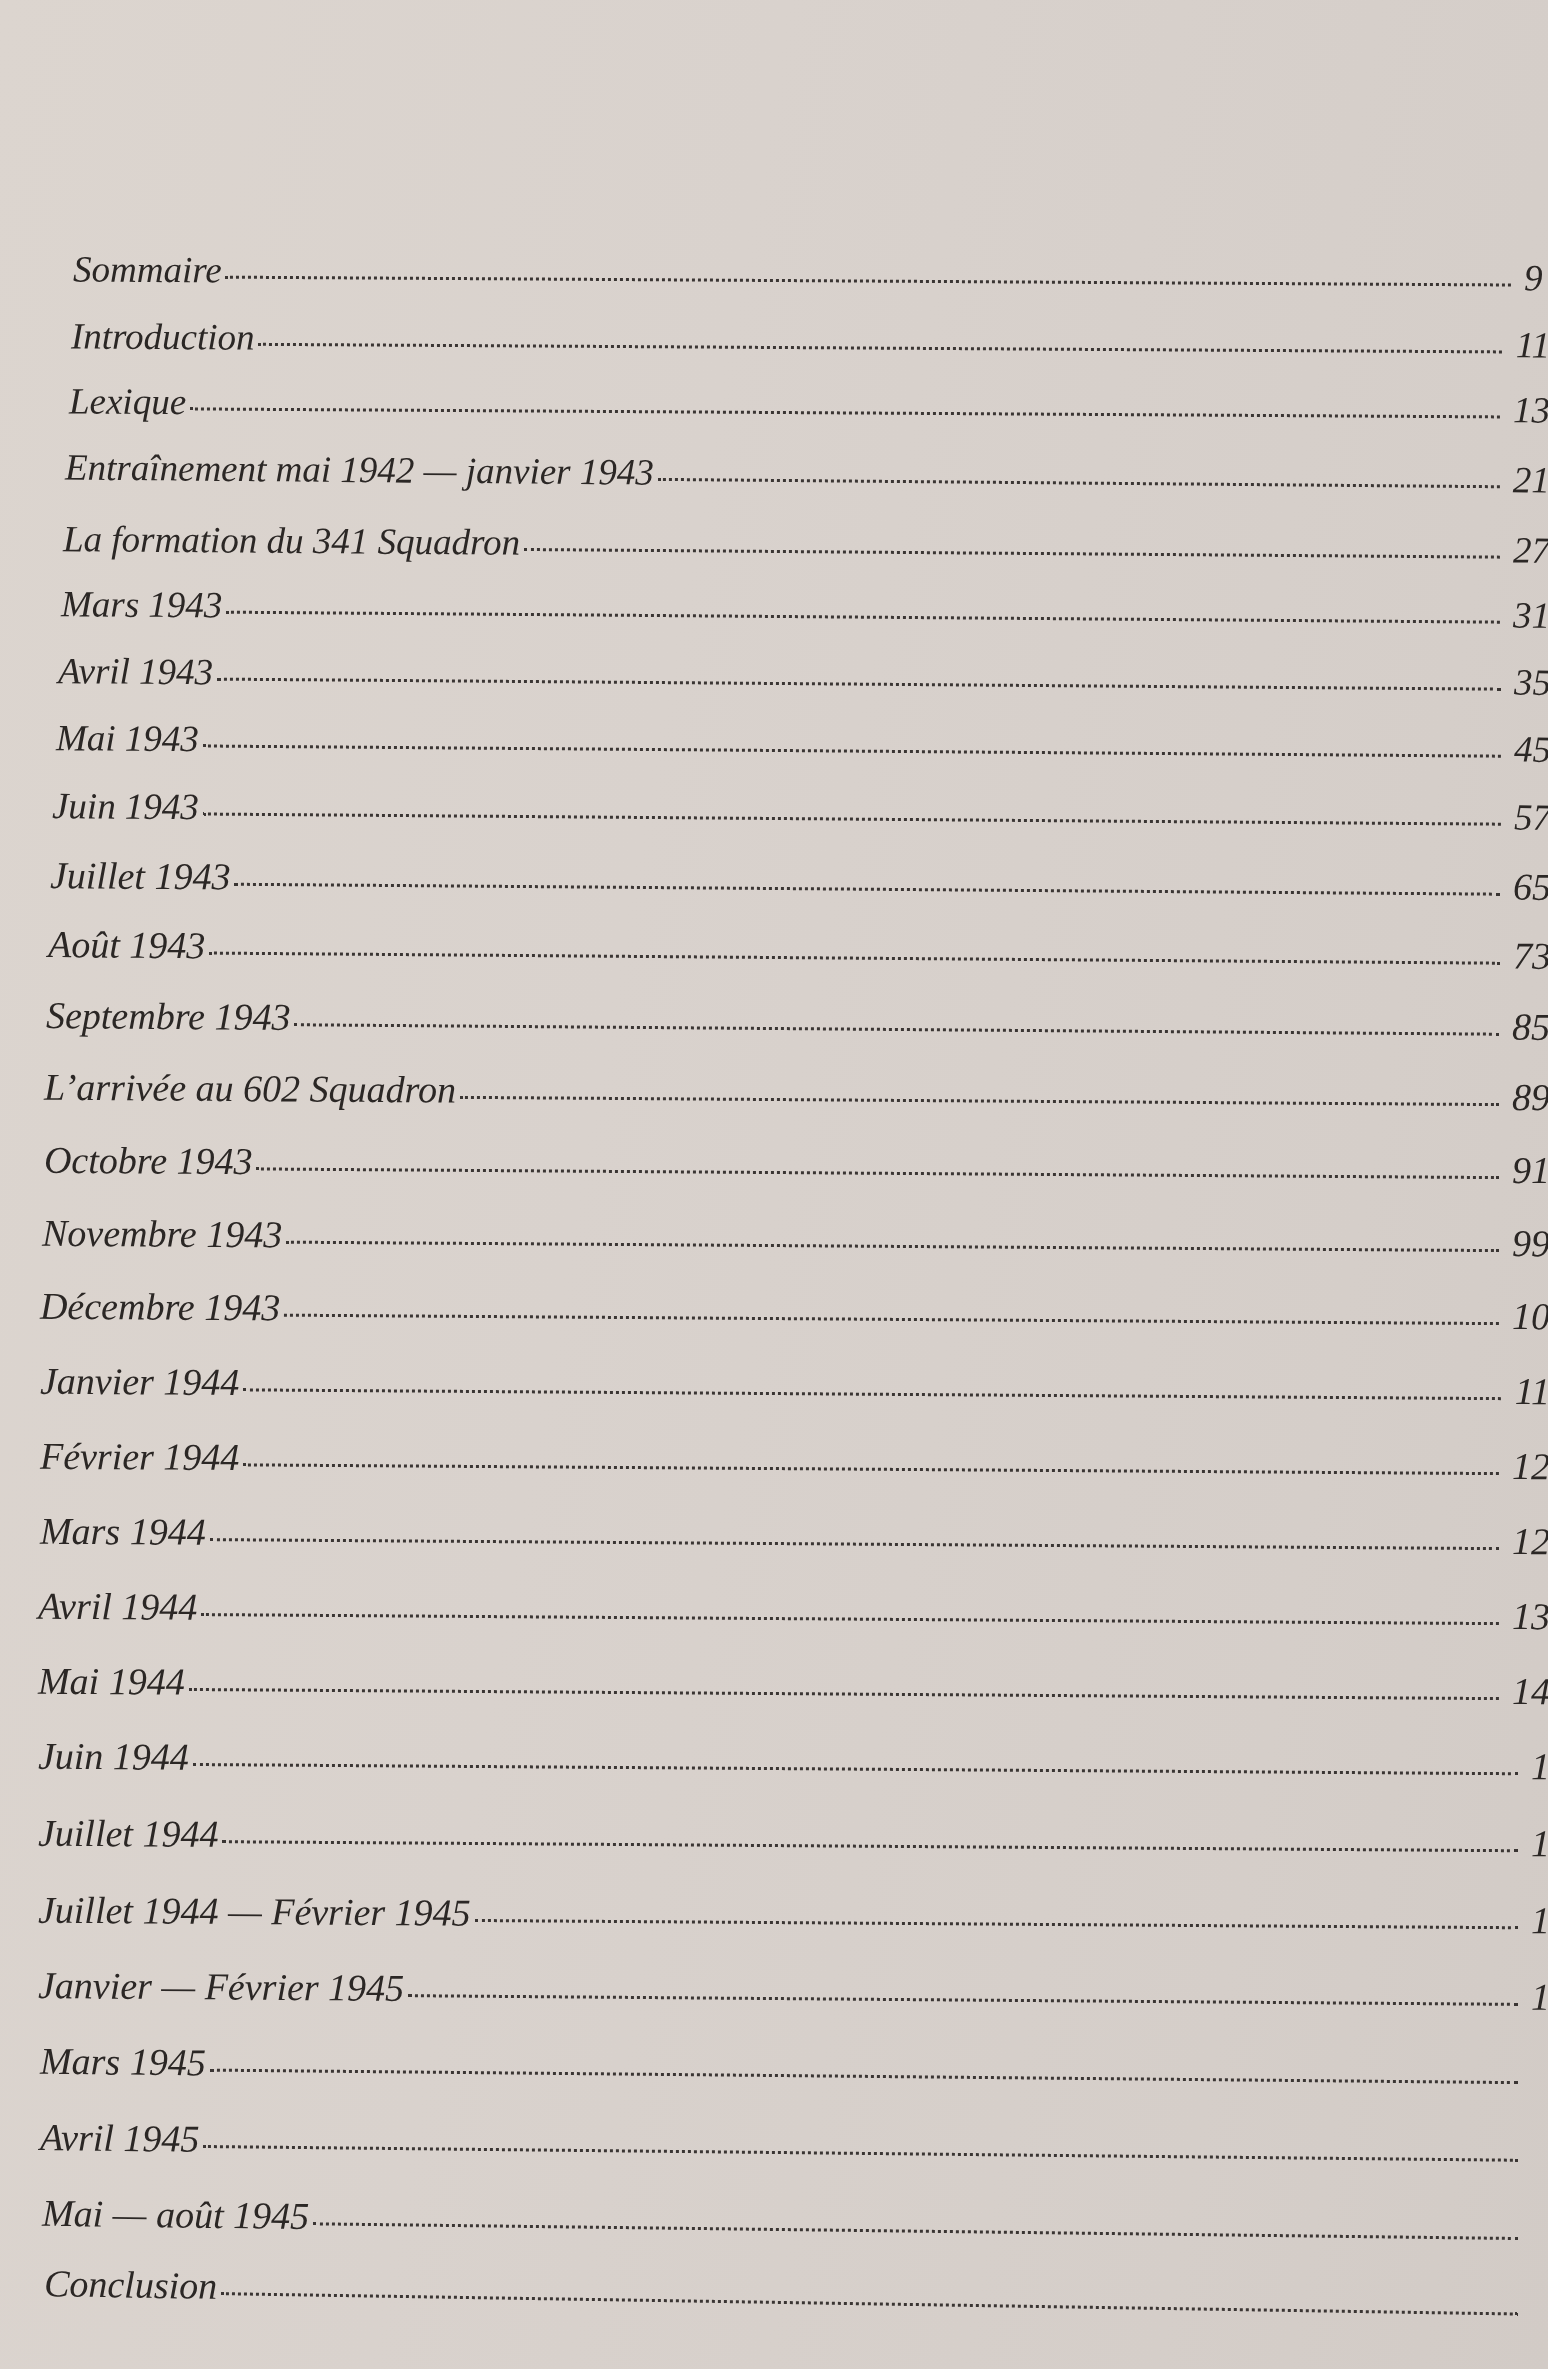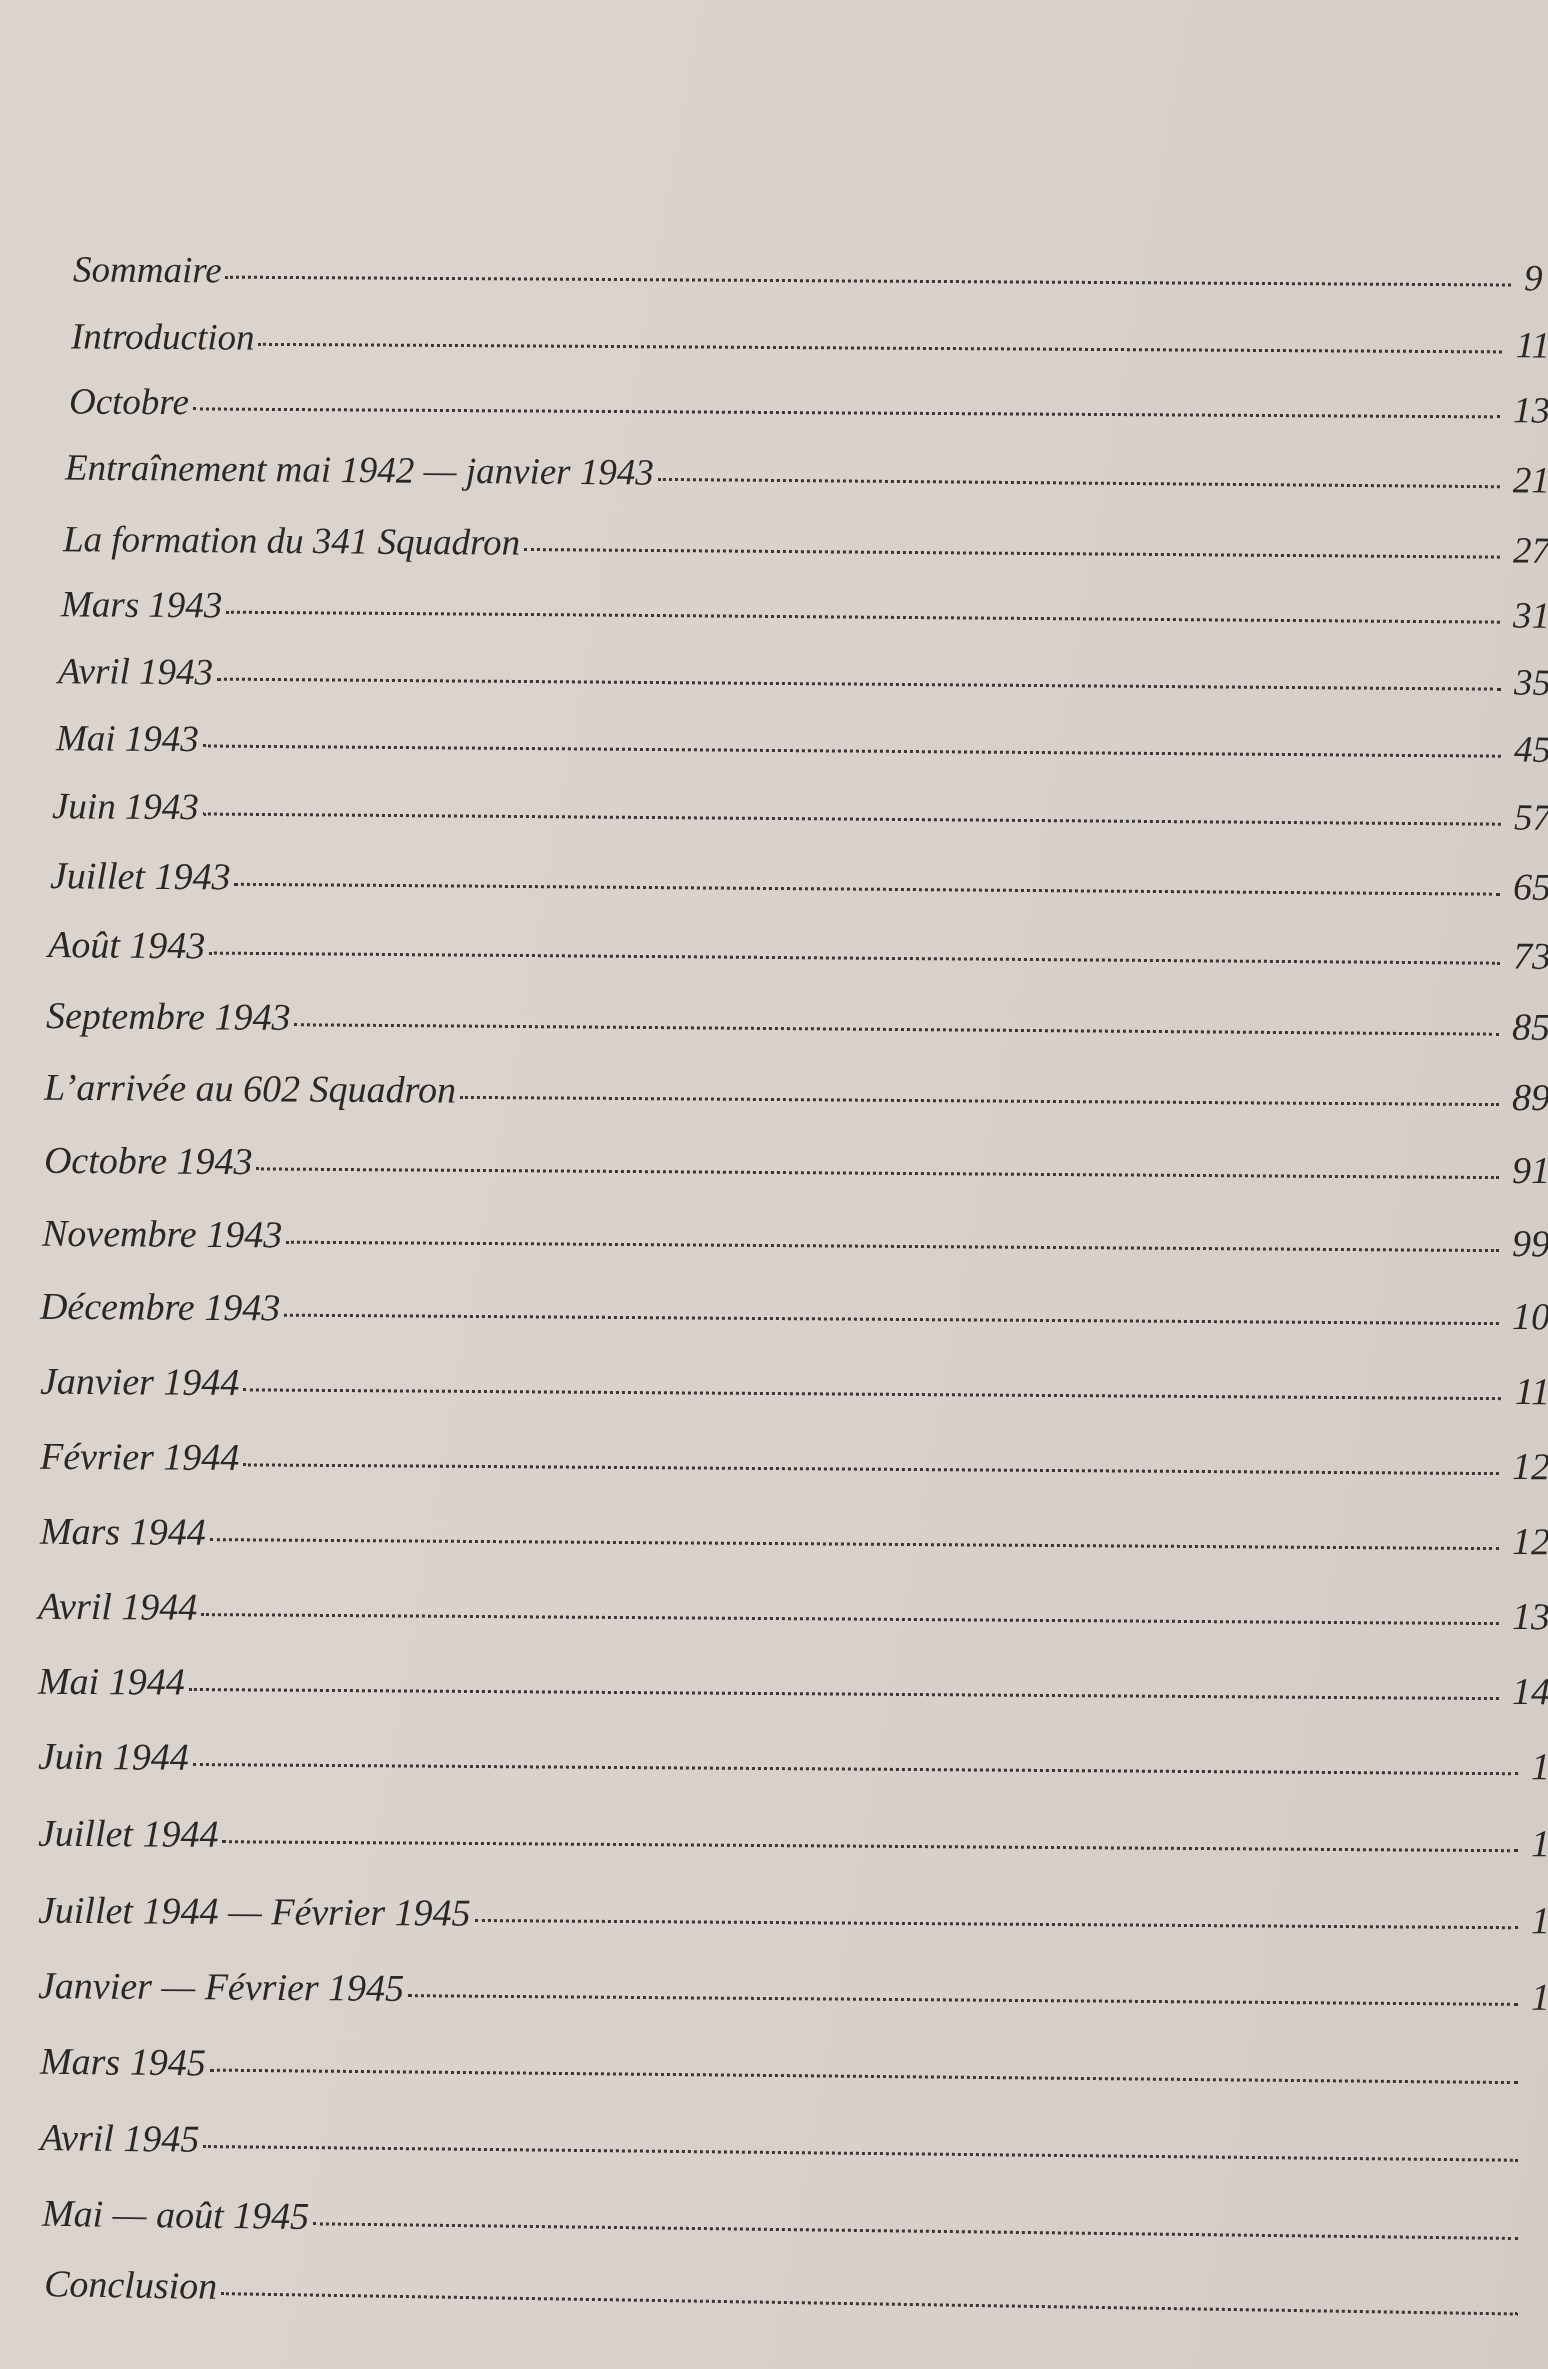--- a/index.html
+++ b/index.html
@@ -76,21 +76,21 @@
       <span class="label">Sommaire</span>
       <span class="leader"></span>
       <span class="page-num">9</span>
     </div>
     <div class="entry" style="left:71px; top:319px; width:1479px; font-size:37px; transform:rotate(0.35deg);">
       <span class="label">Introduction</span>
       <span class="leader"></span>
       <span class="page-num">11</span>
     </div>
     <div class="entry" style="left:69px; top:384px; width:1481px; font-size:37px; transform:rotate(0.35deg);">
-      <span class="label">Octobre</span>
+      <span class="label">Lexique</span>
       <span class="leader"></span>
       <span class="page-num">13</span>
     </div>
     <div class="entry" style="left:65px; top:452px; width:1485px; font-size:37px; transform:rotate(0.5deg);">
       <span class="label">Entraînement mai 1942 — janvier 1943</span>
       <span class="leader"></span>
       <span class="page-num">21</span>
     </div>
     <div class="entry" style="left:63px; top:523px; width:1487px; font-size:37px; transform:rotate(0.45deg);">
       <span class="label">La formation du 341 Squadron</span>

